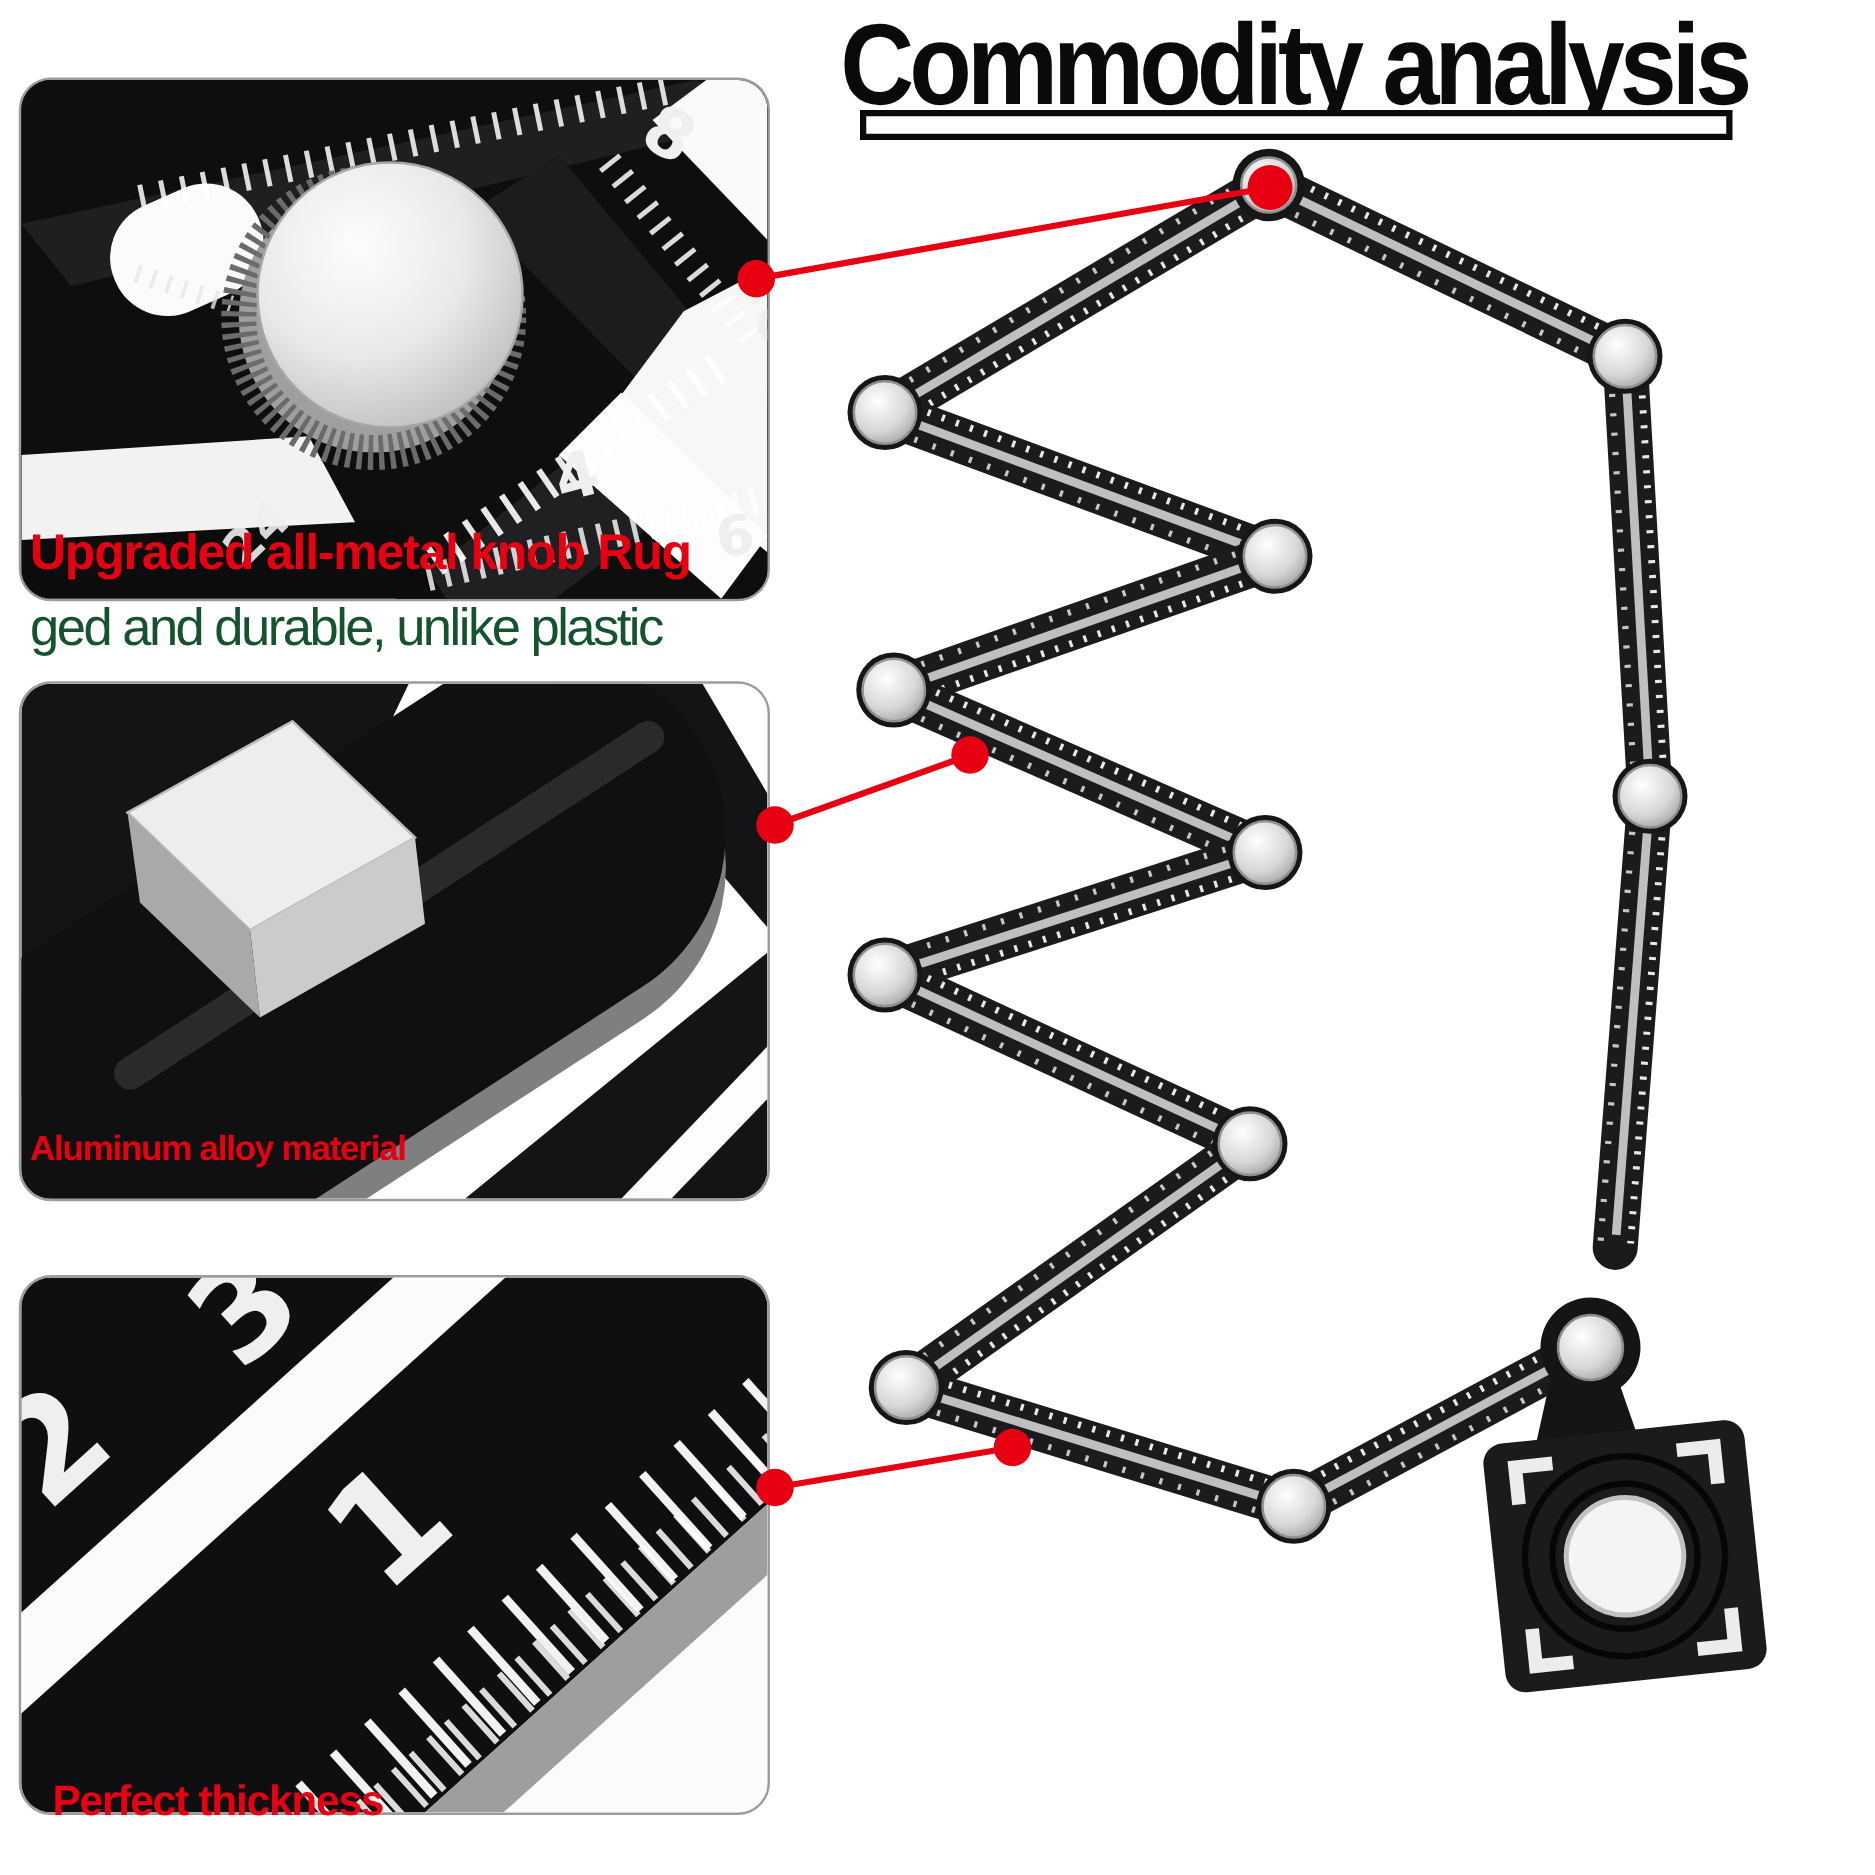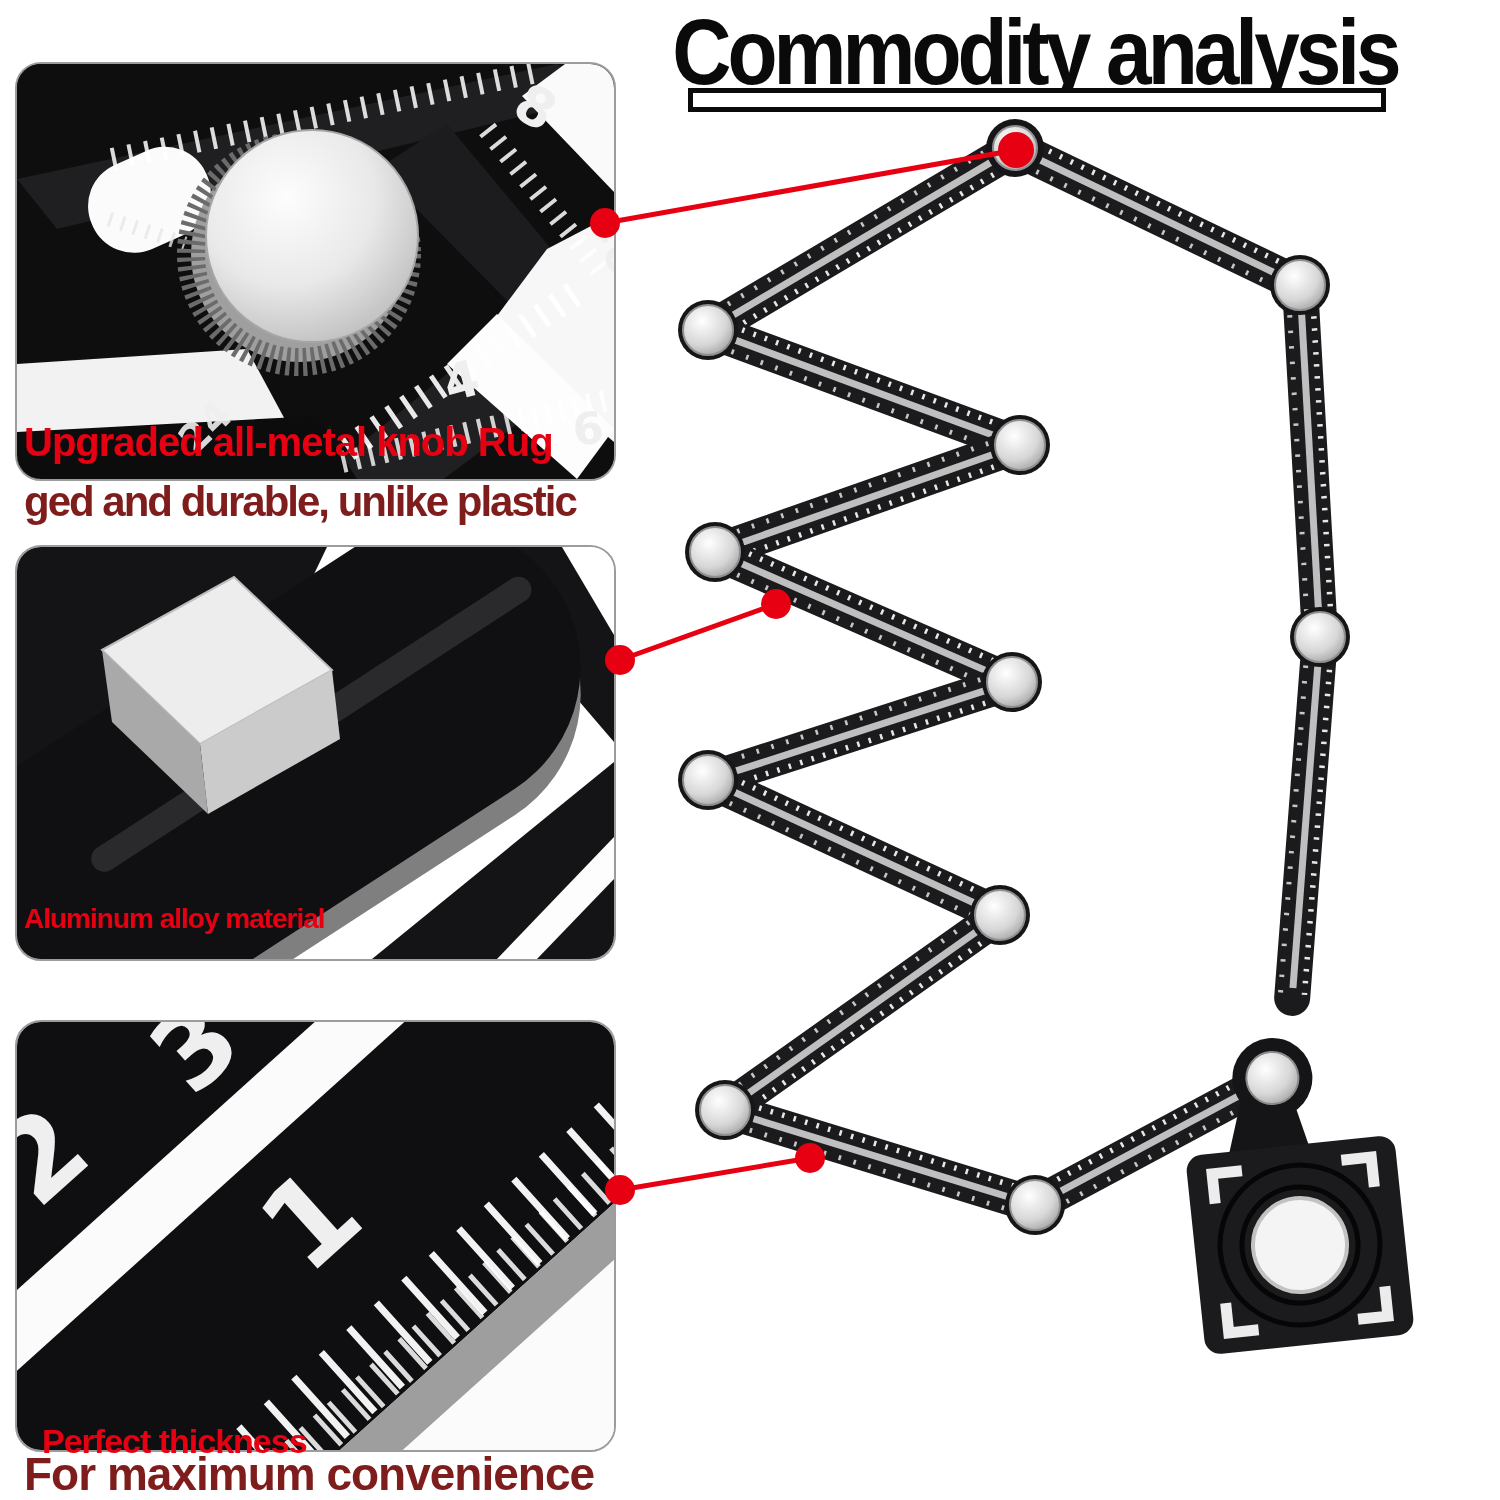--- a/index.html
+++ b/index.html
@@ -6,21 +6,21 @@
   #stage{position:relative;width:1500px;height:1500px;background:#ffffff;overflow:hidden;
          font-family:"Liberation Sans", sans-serif;}
   .panel{position:absolute;left:15px;width:597px;border:2px solid #9c9c9c;border-radius:26px;
          overflow:hidden;background:#ffffff;}
   .panel svg{display:block;}
   #panel-knob{top:62px;height:415px;background:#0e0e0e;}
   #panel-alloy{top:545px;height:412px;}
   #panel-thickness{top:1020px;height:428px;}
   .red-label{position:absolute;color:#e60012;font-weight:bold;white-space:nowrap;z-index:6;
              letter-spacing:-1px;text-align:center;}
-  .black-label{position:absolute;color:#7f1d1d;font-weight:bold;white-space:nowrap;z-index:6;
+  .black-label{position:absolute;color:#14532d;font-weight:normal;white-space:nowrap;z-index:6;
              letter-spacing:-2px;}
   #red-1{left:24px;top:420px;font-size:40px;}
   #black-1{left:24px;top:478px;font-size:42px;}
   #red-2{left:24px;top:903px;font-size:28px;}
   #black-2{left:16px;top:962px;font-size:42px;}
   #red-3{left:42px;top:1385px;font-size:34px;margin-top:37px;}
   #black-3{left:24px;top:1447px;font-size:46px;letter-spacing:-1px;}
   #page-title{position:absolute;left:640px;top:0px;width:790px;text-align:center;
               font-size:82px;font-weight:bold;color:#0a0a0a;letter-spacing:-4px;
               transform:scaleY(1.12);transform-origin:top center;white-space:nowrap;z-index:5;}
@@ -113,21 +113,20 @@
         <text class="rn" x="-150" y="-205" font-size="112" text-anchor="middle">2</text>
         <text class="rn" x="8" y="25" font-size="118" text-anchor="middle">1</text>
       </g>
     </svg>
   </div>
 
   <div class="red-label" id="red-1">Upgraded all-metal knob Rug</div>
   <div class="black-label" id="black-1">ged and durable, unlike plastic</div>
   <div class="red-label" id="red-2">Aluminum alloy material</div>
   <div class="red-label" id="red-3">Perfect thickness</div>
-  <div class="black-label" id="black-3">For maximum convenience</div>
 
   <svg id="product-svg" width="1500" height="1500" viewBox="0 0 1500 1500">
     <defs>
       <radialGradient id="screwG" cx="38%" cy="32%" r="80%">
         <stop offset="0%" stop-color="#ffffff"></stop>
           <stop offset="60%" stop-color="#d7d7d7"></stop>
         <stop offset="100%" stop-color="#9b9b9b"></stop>
       </radialGradient>
     </defs>
 

